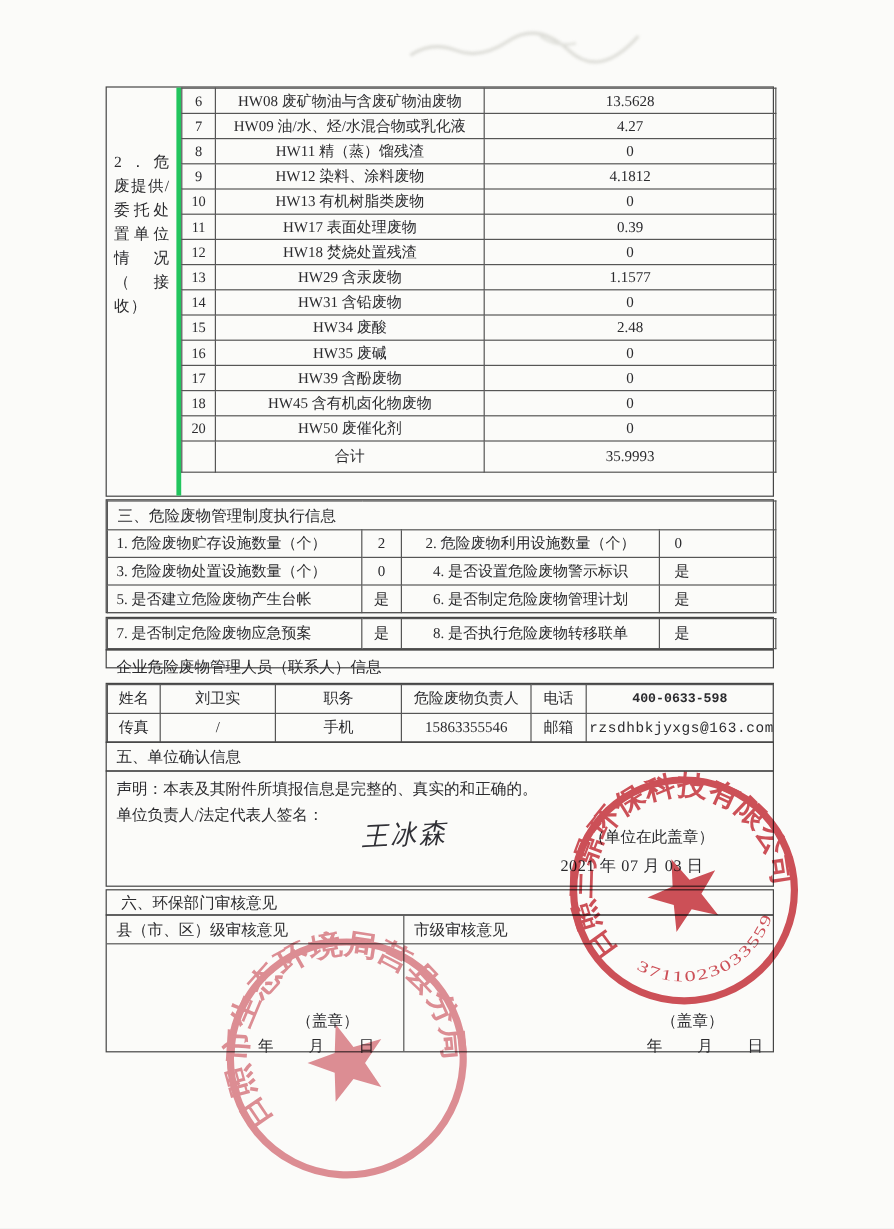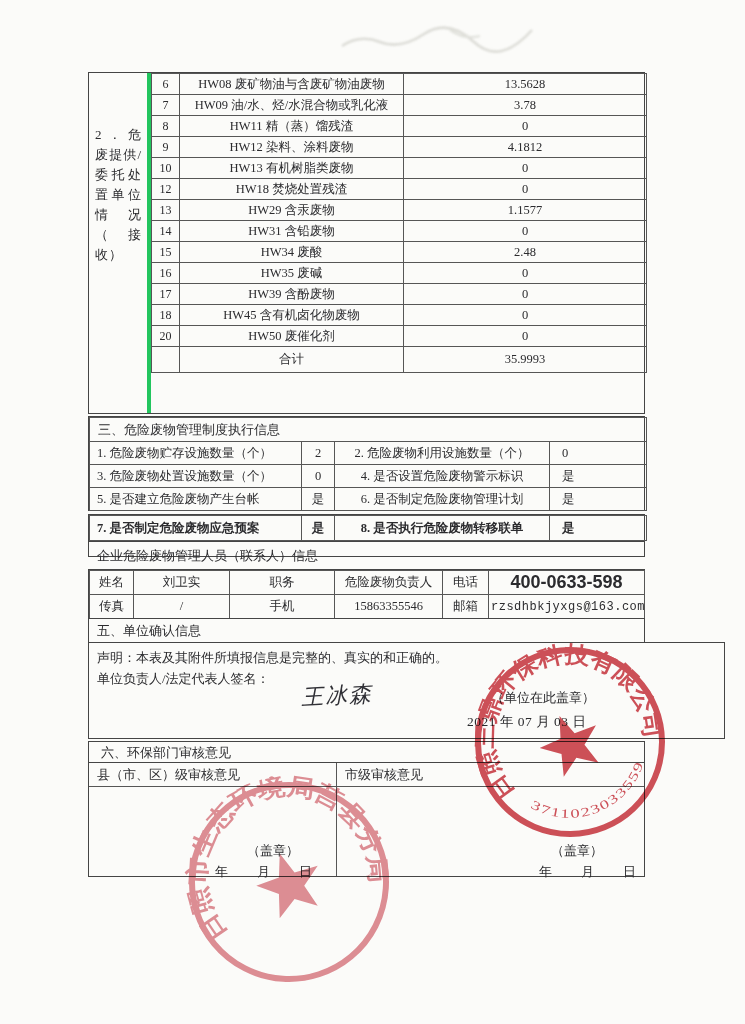--- a/index.html
+++ b/index.html
@@ -26,21 +26,21 @@
   
   .tblB tr{height:23px;}
   .tblB tr.hd{height:24px;}
   .tblB td.hd,.hdrow{font-size:13px;text-align:left;padding-left:8px;}
   .tblB td.lab1{text-align:left;padding-left:7px;font-size:12.5px;}
   .tblB td.lab2{text-align:center;font-size:12.5px;}
   .tblB td.valw{text-align:left;padding-left:12px;}
   .hdrow{line-height:26px;}
   
   .tblC tr{height:24px;}
-  .tblC tr:nth-of-type(1) td:nth-child(6){font-family:Liberation Sans, sans-serif;font-weight:700;font-size:18px;}
+  .tblC tr:nth-of-type(1) td:nth-child(6){font-family:Liberation Mono, monospace;font-weight:700;font-size:11px;}
   .tblC tr:nth-of-type(2) td:nth-child(6){font-family:"Liberation Mono","DejaVu Sans Mono",monospace;font-size:12px;letter-spacing:.5px;}
   
   .stmt p{margin:0;position:absolute;font-size:13px;}
   .sig{position:absolute;left:212px;top:38px;font-size:22px;font-style:italic;
        transform:rotate(-3deg);color:#303036;letter-spacing:2px;}
   .hint{position:absolute;left:402px;top:46px;font-size:13px;}
   .sdate{position:absolute;left:378px;top:70px;font-size:13.5px;letter-spacing:.5px;}
   
   .vline{position:absolute;left:247px;top:0;bottom:0;width:1px;background:#565656;}
   .hline{position:absolute;left:0;right:0;top:23px;height:1px;background:#565656;}
@@ -69,36 +69,41 @@
       <tbody>
 
       <tr>
             <td class="num">6</td>
             <td>HW08 废矿物油与含废矿物油废物</td>
             <td>13.5628</td>
           </tr>
           <tr>
             <td class="num">7</td>
             <td>HW09 油/水、烃/水混合物或乳化液</td>
-            <td>3.78</td>
+            <td>4.27</td>
           </tr>
           <tr>
             <td class="num">8</td>
             <td>HW11 精（蒸）馏残渣</td>
             <td>0</td>
           </tr>
           <tr>
             <td class="num">9</td>
             <td>HW12 染料、涂料废物</td>
             <td>4.1812</td>
           </tr>
           <tr>
             <td class="num">10</td>
             <td>HW13 有机树脂类废物</td>
             <td>0</td>
+          </tr>
+          <tr>
+            <td class="num">11</td>
+            <td>HW17 表面处理废物</td>
+            <td>0.39</td>
           </tr>
           <tr>
             <td class="num">12</td>
             <td>HW18 焚烧处置残渣</td>
             <td>0</td>
           </tr>
           <tr>
             <td class="num">13</td>
             <td>HW29 含汞废物</td>
             <td>1.1577</td>
@@ -175,21 +180,21 @@
             <td class="lab1">5. 是否建立危险废物产生台帐</td>
             <td>是</td>
             <td class="lab2">6. 是否制定危险废物管理计划</td>
             <td class="valw">是</td>
           </tr>
         </tbody>
     </table>
   </div>
 
   <div class="blk" style="left:88px;top:514px;width:557px;height:28px;">
-    <table class="tblB" style="height:100%;font-weight:bold;">
+    <table class="tblB" style="height:100%;">
       <colgroup>
           <col style="width:212px">
           <col style="width:33px">
           <col style="width:215px">
           <col style="width:97px">
         </colgroup>
       <tbody>
         <tr>
           <td class="lab1">7. 是否制定危险废物应急预案</td>
           <td>是</td>
@@ -229,21 +234,21 @@
             <td>15863355546</td>
             <td>邮箱</td>
             <td>rzsdhbkjyxgs@163.com</td>
           </tr>
         </tbody>
     </table>
   </div>
 
   <div class="blk hdrow" style="left:88px;top:618px;width:557px;height:25px;line-height:24px;">五、单位确认信息</div>
 
-  <div class="blk stmt" style="left:88px;top:642px;width:637px;height:97px;">
+  <div class="blk stmt" style="left:88px;top:642px;width:557px;height:97px;">
     <p style="left:8px;top:6px;">声明：本表及其附件所填报信息是完整的、真实的和正确的。</p>
     <p style="left:8px;top:27px;">单位负责人/法定代表人签名：</p>
     <span class="sig">王冰森</span>
     <span class="hint">（单位在此盖章）</span>
     <span class="sdate">2021 年 07 月 03 日</span>
   </div>
 
   <div class="blk hdrow" style="left:88px;top:741px;width:557px;height:22px;line-height:21px;padding-left:12px;">六、环保部门审核意见</div>
 
   <div class="blk" style="left:88px;top:762px;width:557px;height:115px;">

